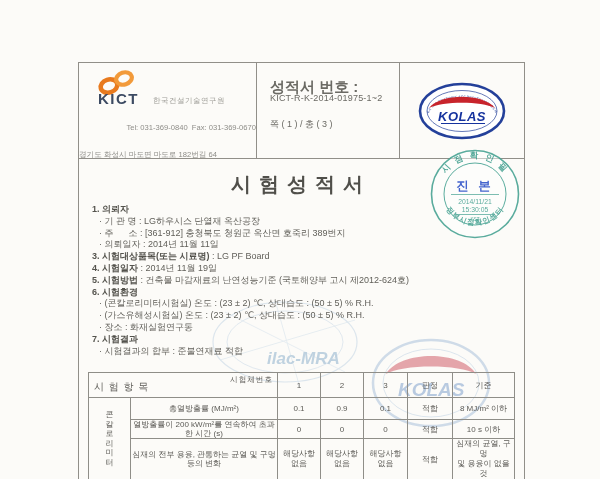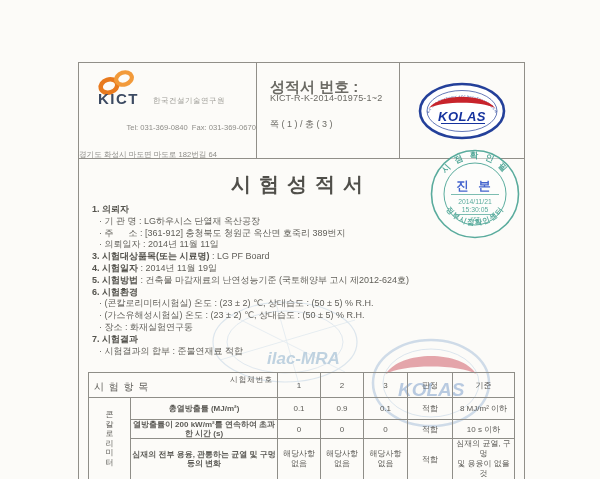--- a/index.html
+++ b/index.html
@@ -39,21 +39,21 @@
   table.results{
     position:absolute;left:88px;top:372px;width:426px;z-index:2;
     border-collapse:collapse;table-layout:fixed;font-size:8px;color:#5c5b56;
   }
   table.results td{border:1px solid #8f8e88;text-align:center;vertical-align:middle;padding:0 1px;background:transparent;}
   .corner{position:relative;background:linear-gradient(to bottom right,transparent calc(50% - 0.6px),#8f8e88 calc(50% - 0.6px),#8f8e88 calc(50% + 0.6px),transparent calc(50% + 0.6px));border-radius:8px;}
   .corner .ct{position:absolute;right:4px;top:2px;font-size:7.6px;letter-spacing:1px;}
   .corner .cb{position:absolute;left:5px;bottom:3px;font-size:10px;letter-spacing:1px;white-space:pre;}
   .vtext{white-space:pre-line;line-height:1.18;}
   .preline{white-space:pre-line;line-height:1.25;}
-  .itemcell{line-height:1.15;font-weight:bold;}
+  .itemcell{line-height:1.15;}
   .stamp{position:absolute;left:429px;top:148px;z-index:3;opacity:0.88;}
   .wm{position:absolute;z-index:1;}
   .wm-ilac{left:205px;top:300px;}
   .wm-kolas{left:368px;top:336px;}
 </style>
 </head>
 <body>
 
 <svg class="wm wm-ilac" width="190" height="95" viewBox="0 0 190 95">
   <ellipse cx="80" cy="42" rx="72" ry="40" fill="none" stroke="#d3e0ea" stroke-width="1.2" opacity="0.8"></ellipse>

